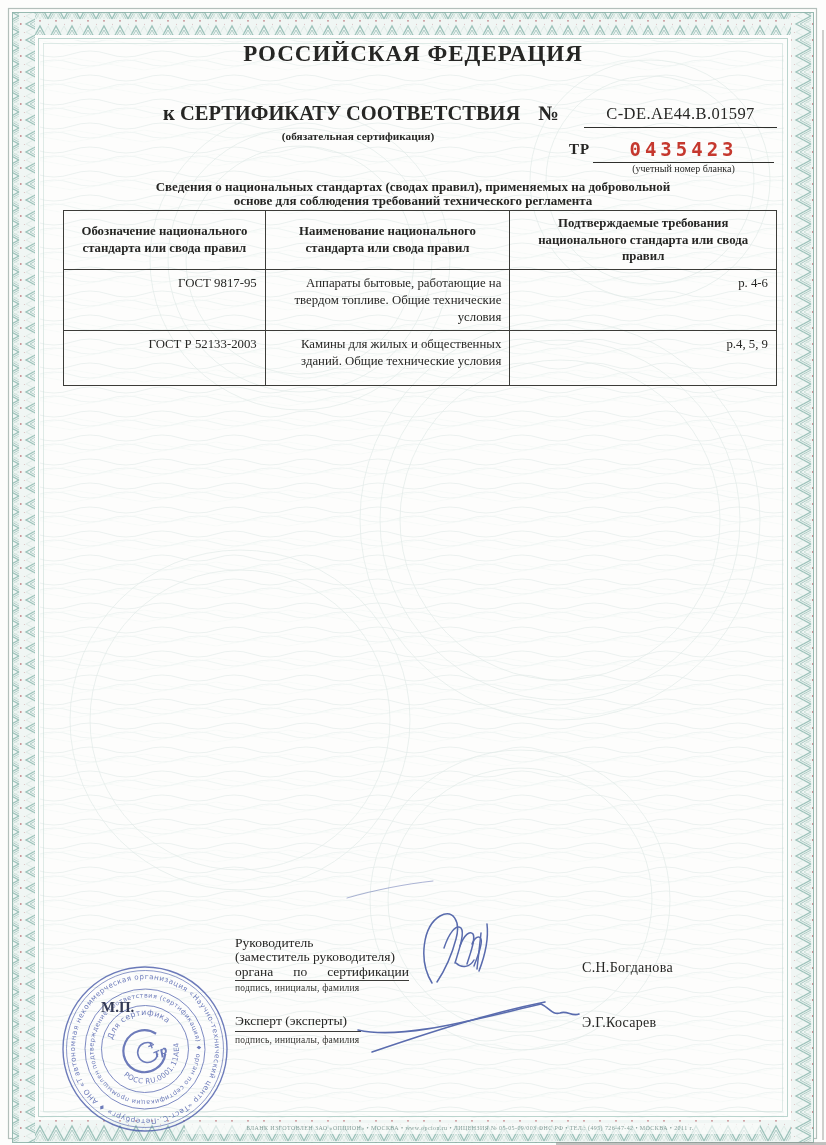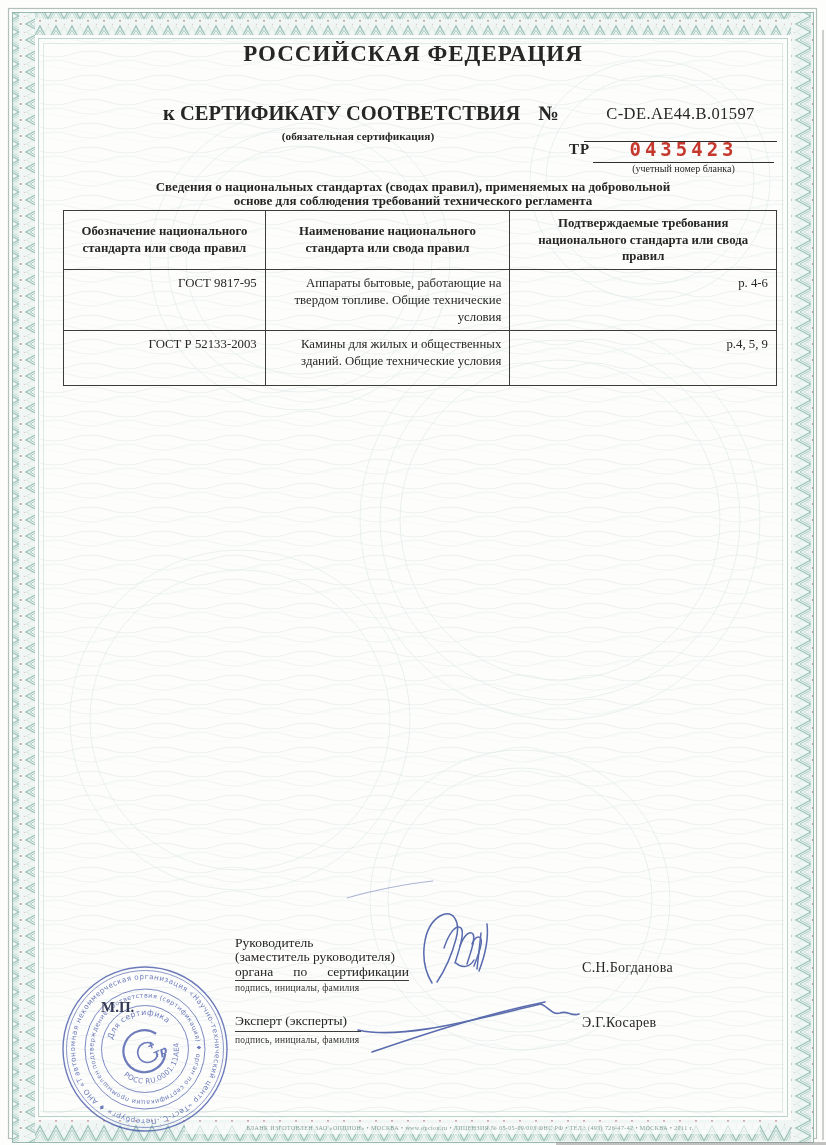--- a/index.html
+++ b/index.html
@@ -13,21 +13,21 @@
   svg.layer{position:absolute;left:0;top:0;pointer-events:none;}
   .z0{z-index:0}.z1{z-index:1}.z2{z-index:2}
 
   .country{left:0;top:41px;width:826px;text-align:center;
     font-size:23px;font-weight:bold;letter-spacing:1px;}
   .doctype{left:0;top:81px;width:826px;text-align:center;
     font-size:15.5px;font-weight:bold;letter-spacing:.6px;}
   .certline{left:163px;top:102px;font-size:20.5px;font-weight:bold;white-space:nowrap;}
   .certline .nsign{margin-left:18px;}
   .certnum{left:584px;top:104px;width:193px;text-align:center;font-size:16.5px;
-    letter-spacing:.4px;border-bottom:1.4px solid #2f2f2c;padding-bottom:17px;}
+    letter-spacing:.4px;border-bottom:1.4px solid #2f2f2c;padding-bottom:3px;}
   .mandatory{left:178px;top:130px;width:360px;text-align:center;font-size:11.3px;font-weight:bold;}
   .trlabel{left:569px;top:141px;font-size:15px;font-weight:bold;letter-spacing:1px;}
   .blanknum{left:593px;top:138px;width:181px;text-align:center;
     font-family:"DejaVu Sans Mono",monospace;font-weight:bold;font-size:19px;
     letter-spacing:4px;color:#c5382e;border-bottom:1.4px solid #2f2f2c;padding-bottom:2px;}
   .blankcap{left:593px;top:163px;width:181px;text-align:center;font-size:10px;}
   .intro{left:0;width:826px;text-align:center;font-size:13px;font-weight:bold;}
 
   table.std{position:absolute;left:63px;top:210px;width:714px;
     border-collapse:collapse;table-layout:fixed;}

